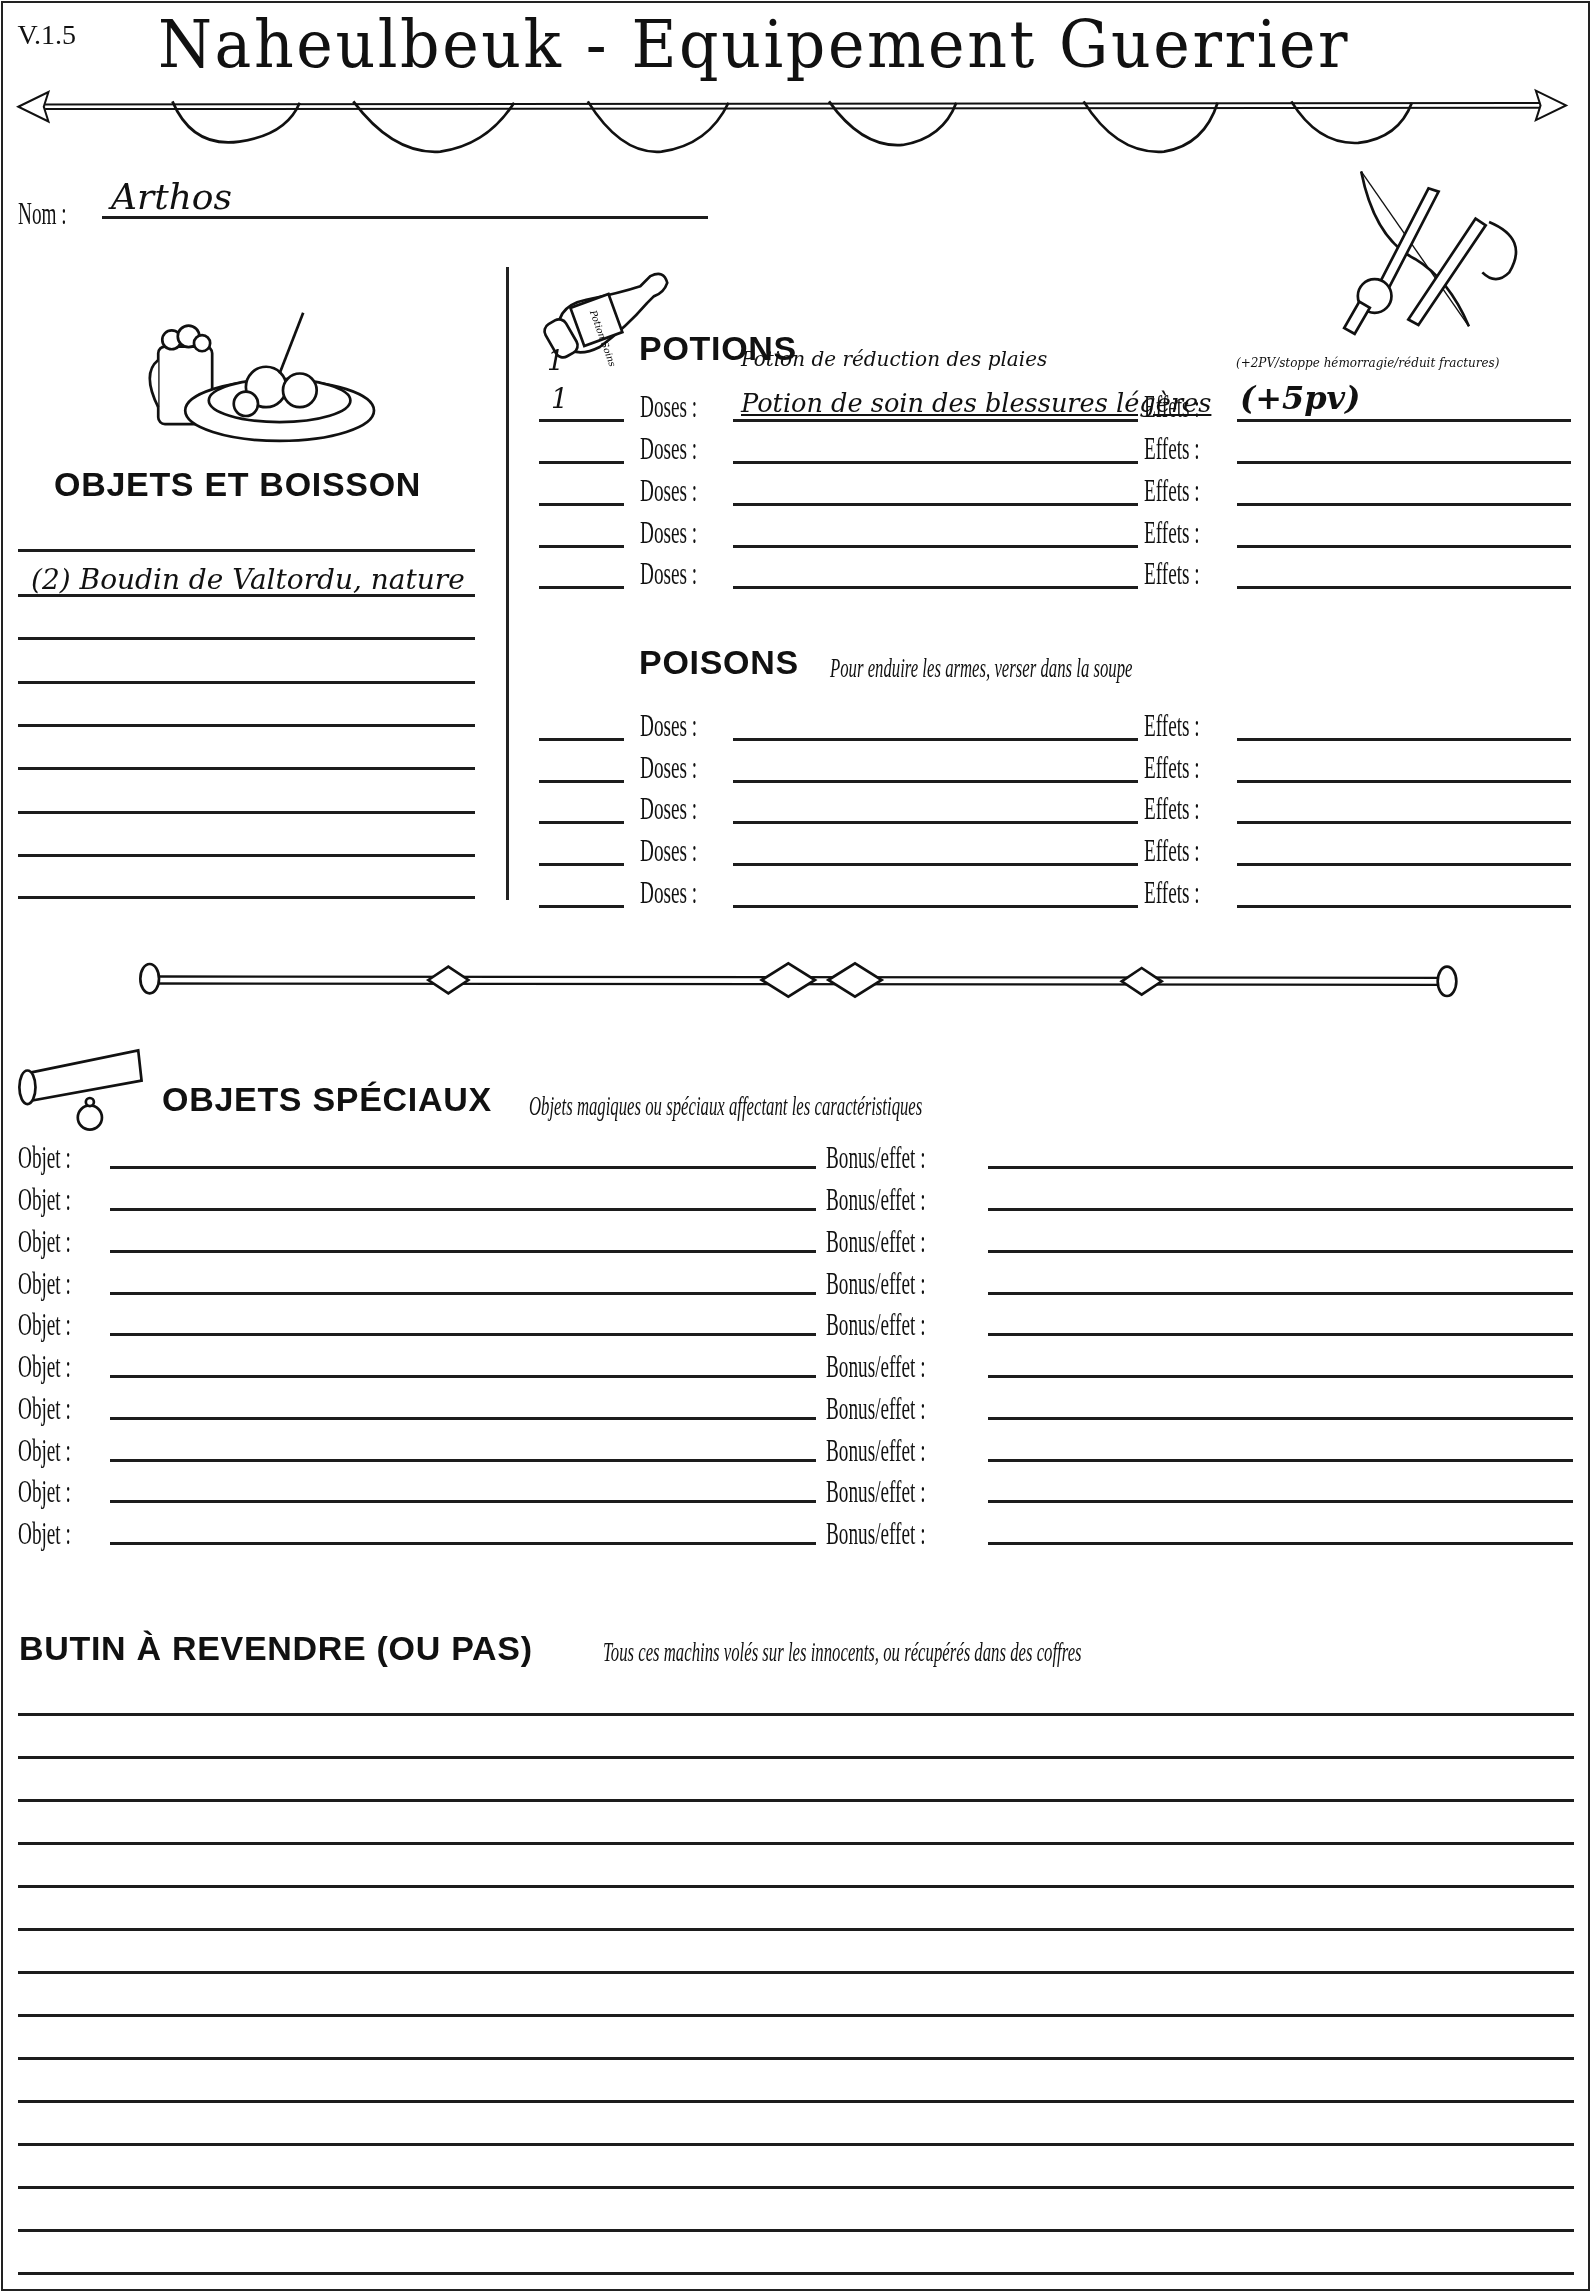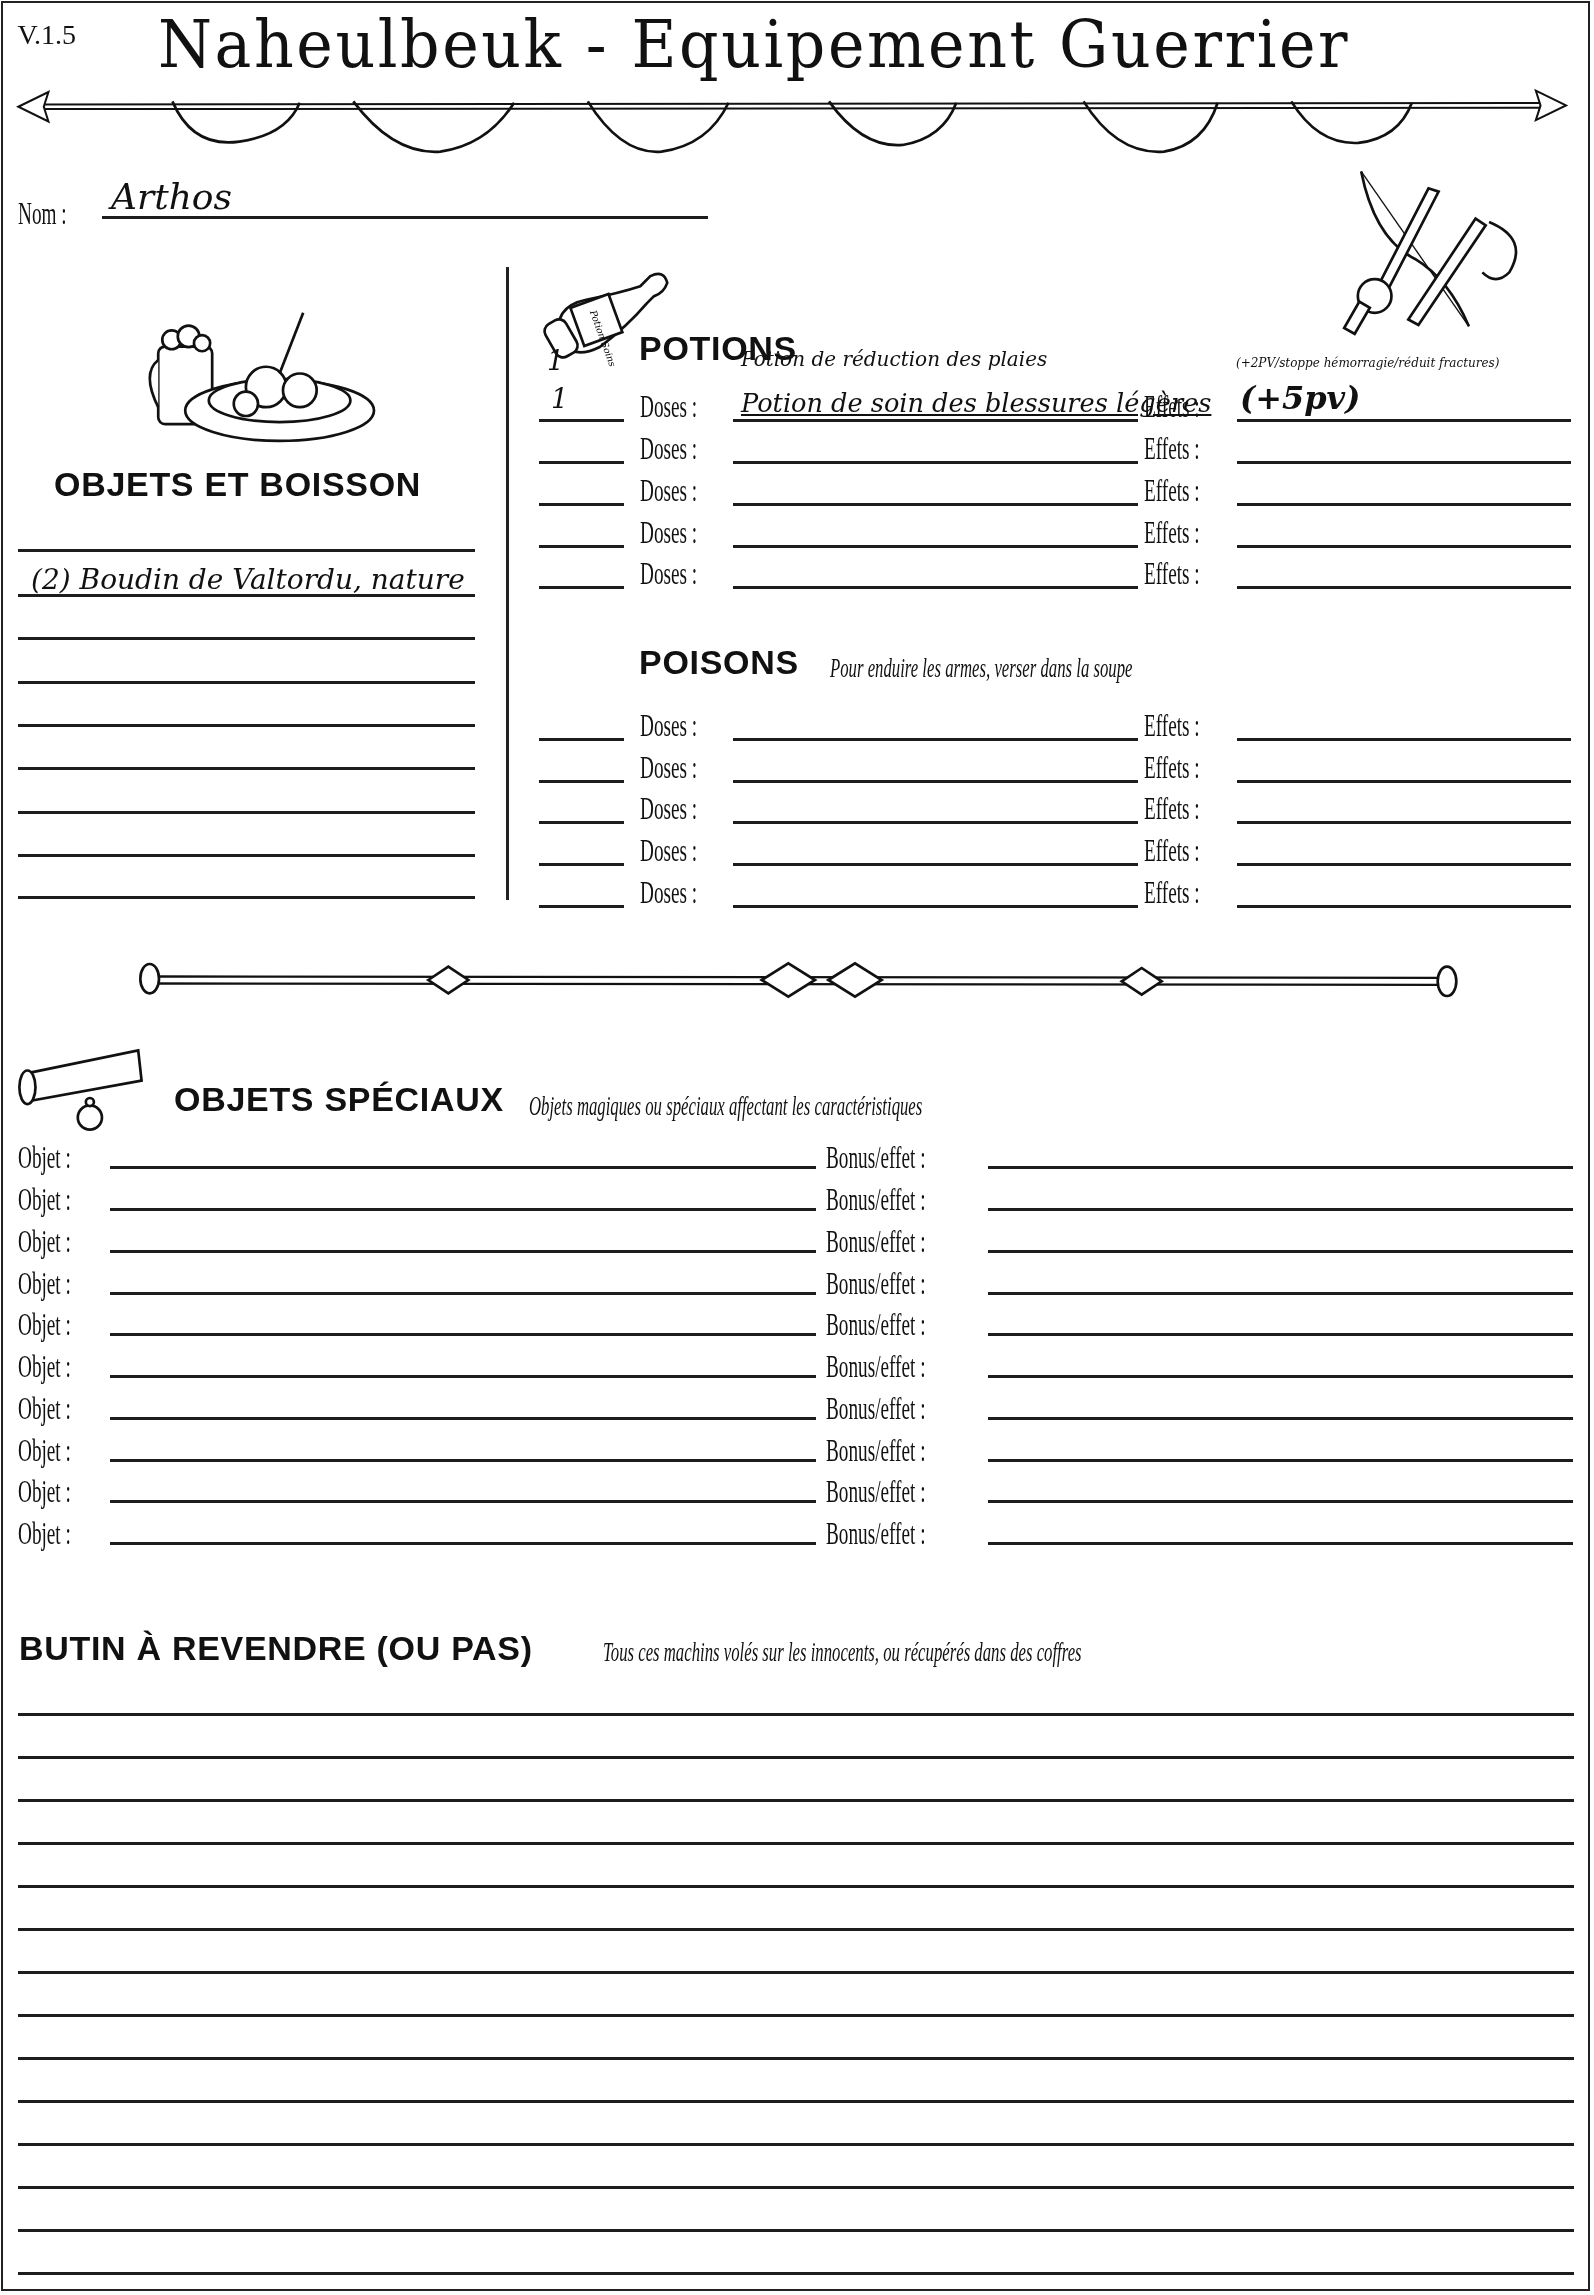--- a/index.html
+++ b/index.html
@@ -255,21 +255,21 @@
 
 <svg class="abs" style="left:17px;top:1047px;" width="135" height="94" viewBox="0 0 200 140">
   <g fill="#fff" stroke="#111" stroke-width="4">
     <path d="M10,40 L180,5 L185,50 L20,80 Z"></path>
     <ellipse cx="15" cy="60" rx="12" ry="25"></ellipse>
     <circle cx="108" cy="105" r="18"></circle>
     <circle cx="108" cy="82" r="6"></circle>
   </g>
 </svg>
 
-<div class="abs heading" style="left:162px;top:1080px;font-size:34px;margin-left:12px;">OBJETS SPÉCIAUX</div>
+<div class="abs heading" style="left:162px;top:1080px;font-size:34px;">OBJETS SPÉCIAUX</div>
 <div class="abs" style="left:529px;top:1091px;font-size:27px;width:808px;">
   <span class="cond" style="display:inline-block;font-style:italic;">Objets magiques ou spéciaux affectant les caractéristiques</span>
 </div>
 
 <div id="object-rows">
     <div class="abs" style="left:17.5px;top:1138px;width:1556px;height:38px;">
       <div class="abs label" style="left:0;top:2.7px;"><span class="cond" style="display:inline-block;">Objet :</span></div>
       <div class="rule" style="left:92px;top:28px;width:706px;"></div>
       <div class="abs hand" style="left:101px;top:0;font-size:25.6px;"></div>
       <div class="abs label" style="left:808px;top:2.7px;"><span class="cond" style="display:inline-block;">Bonus/effet :</span></div>

